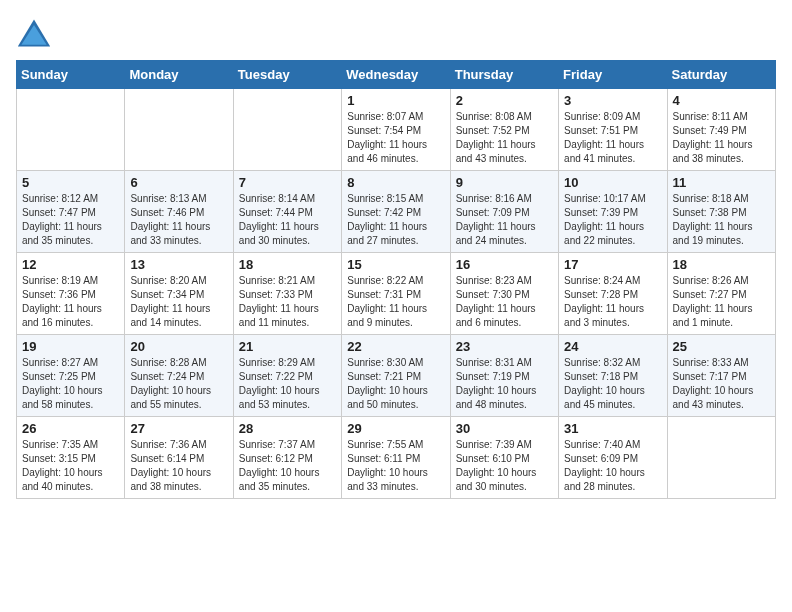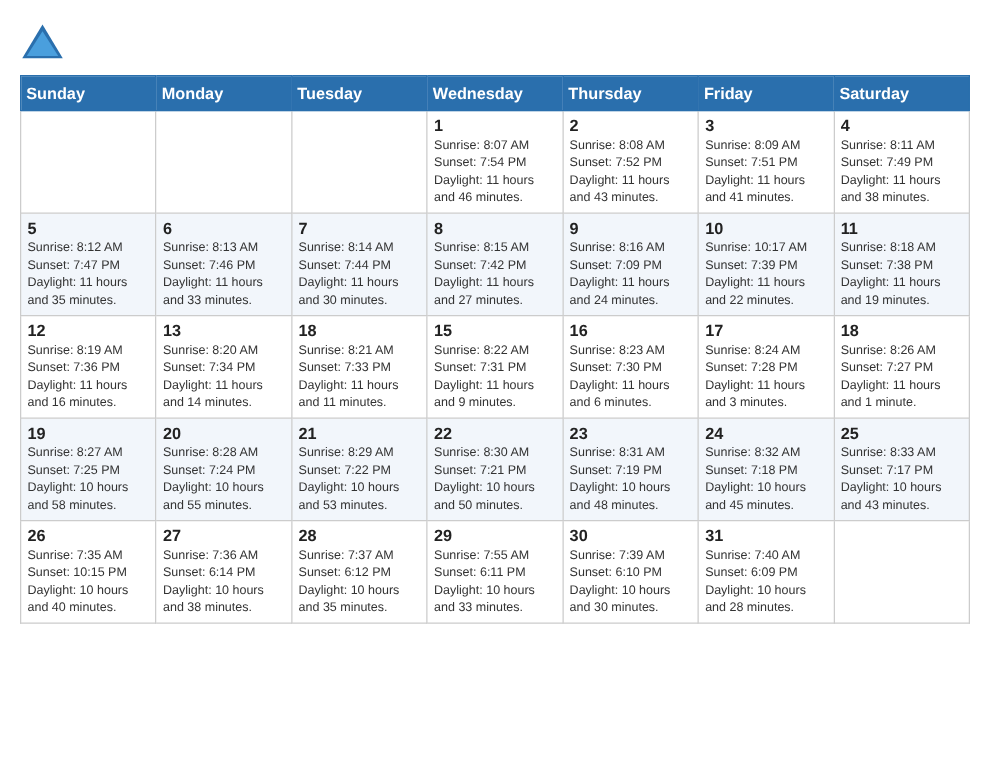--- a/index.html
+++ b/index.html
@@ -280,21 +280,21 @@
           <div class="day-num">25</div>
           <div class="day-info">Sunrise: 8:33 AM
 Sunset: 7:17 PM
 Daylight: 10 hours and 43 minutes.</div>
         </td>
       </tr>
       <tr>
         <td>
           <div class="day-num">26</div>
           <div class="day-info">Sunrise: 7:35 AM
-Sunset: 10:15 PM
+Sunset: 3:15 PM
 Daylight: 10 hours and 40 minutes.</div>
         </td>
         <td>
           <div class="day-num">27</div>
           <div class="day-info">Sunrise: 7:36 AM
 Sunset: 6:14 PM
 Daylight: 10 hours and 38 minutes.</div>
         </td>
         <td>
           <div class="day-num">28</div>

